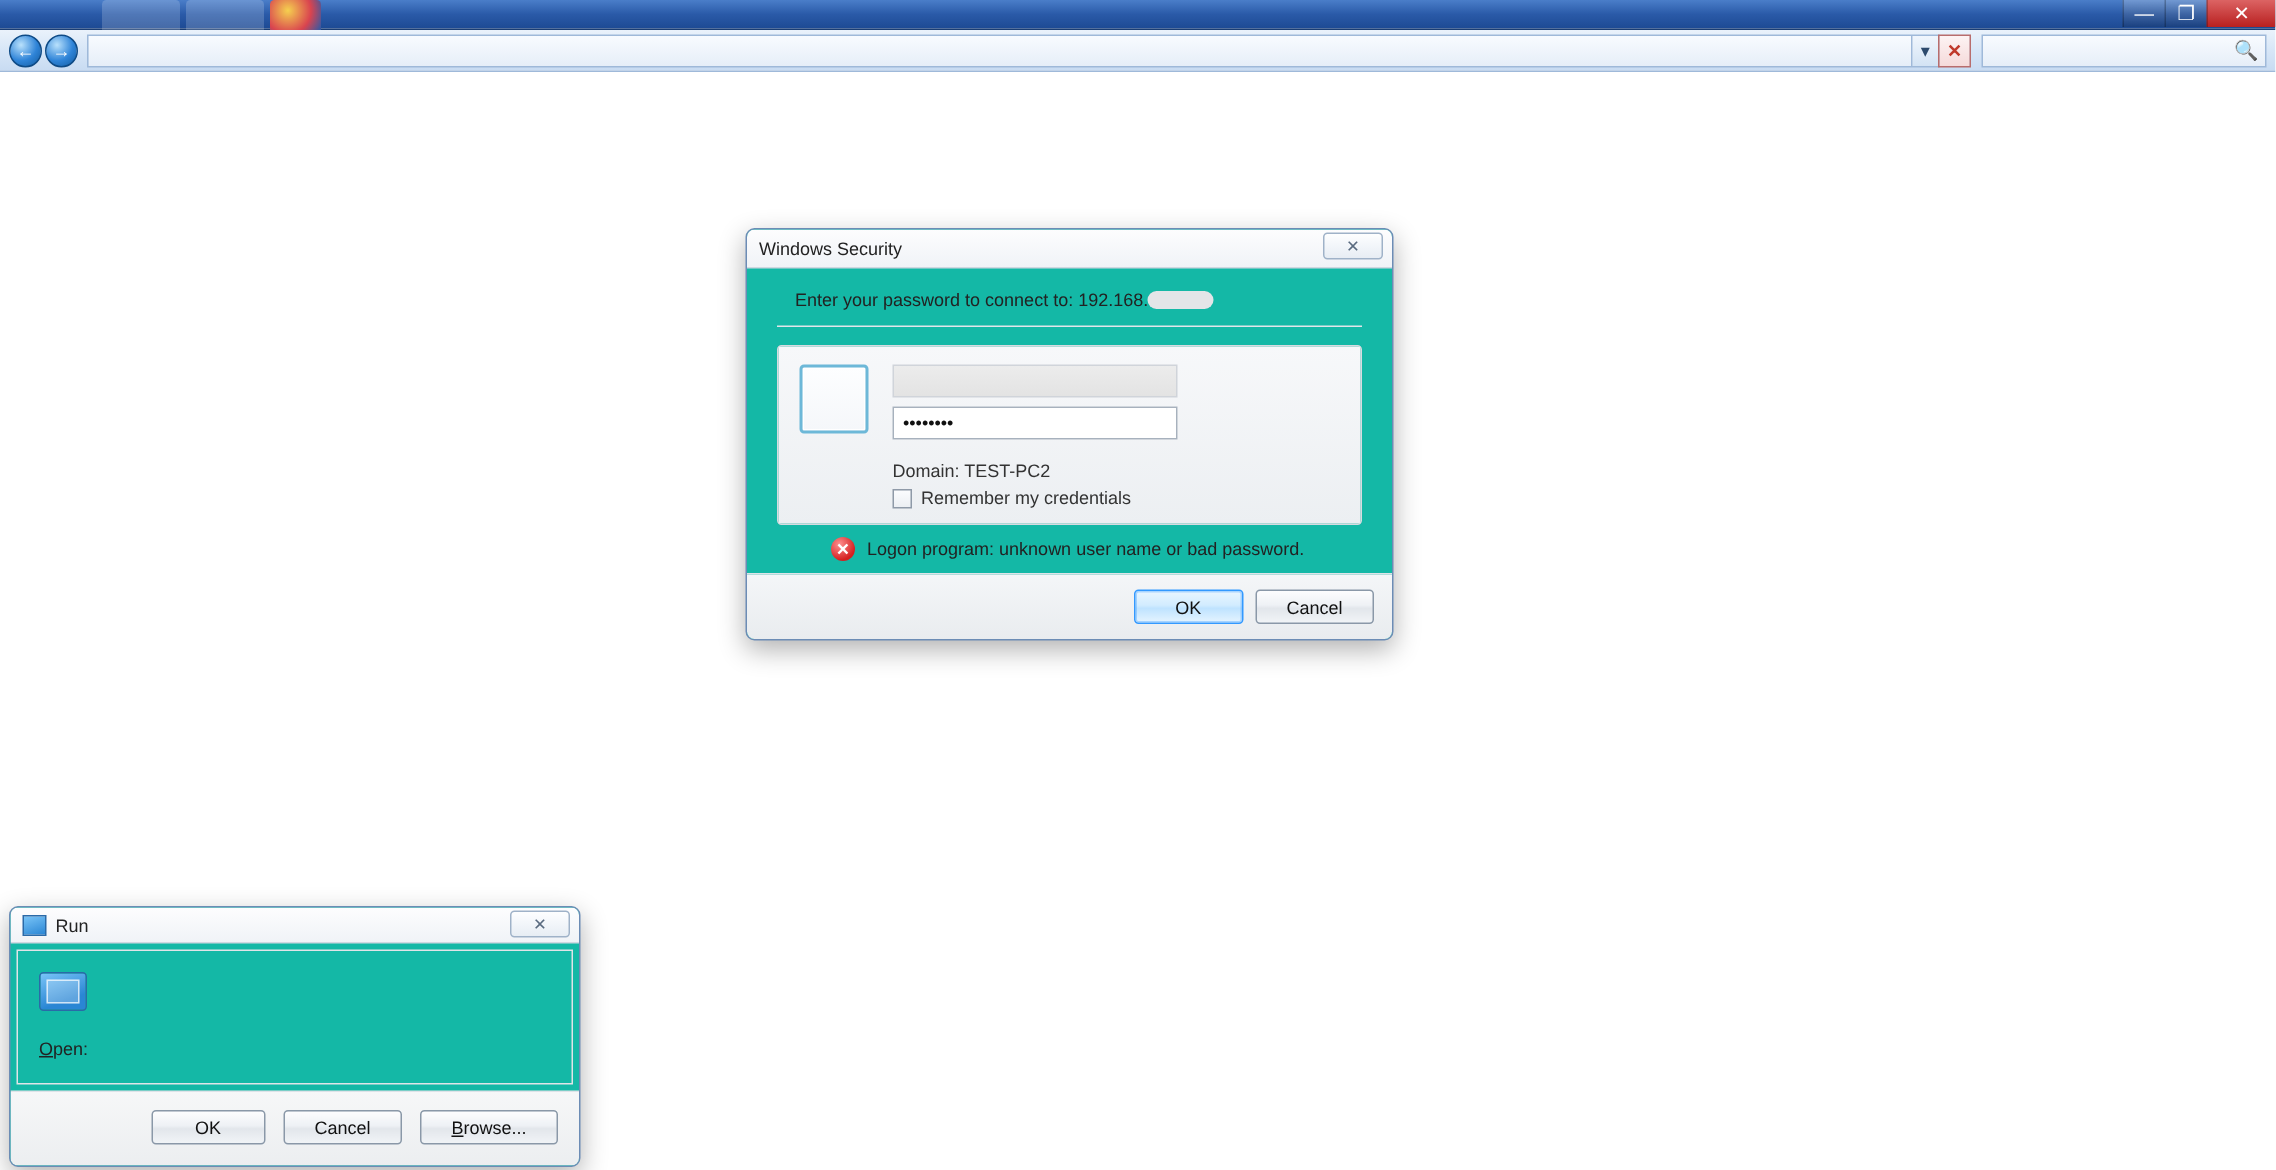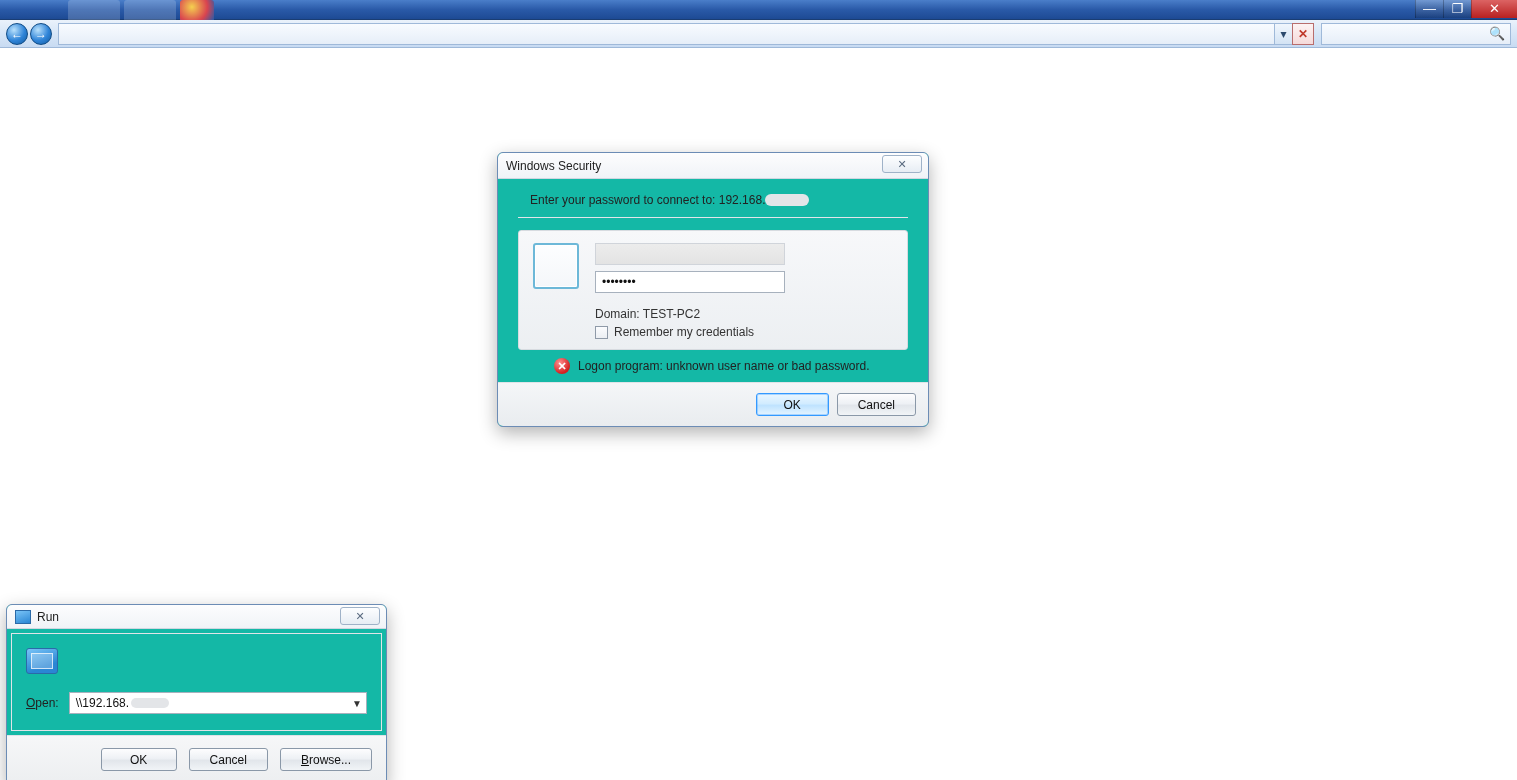--- a/index.html
+++ b/index.html
@@ -211,25 +211,20 @@
     <span style="width:16px;height:14px;background:linear-gradient(160deg,#79c4f7,#2a86d4);border:1px solid #2a6aa8;display:inline-block;margin-right:6px;"></span>
     <span class="dlg-title">Run</span>
     <div class="dlg-closebtn">✕</div>
   </div>
   <div class="run-body">
     <div class="run-row1">
       <div class="run-icon"></div>
     </div>
     <div class="run-row2">
       <div class="run-label"><u>O</u><span>pen:</span></div>
-      <div class="run-combo">
-        <span>\\192.168.</span>
-          <span class="pill"></span>
-        <span class="dd">▼</span>
-      </div>
     </div>
   </div>
   <div class="dlg-footer">
     <div class="wbtn">OK</div>
     <div class="wbtn">Cancel</div>
     <div class="wbtn">
         <u>B</u>
         <span>rowse...</span>
       </div>
   </div>

